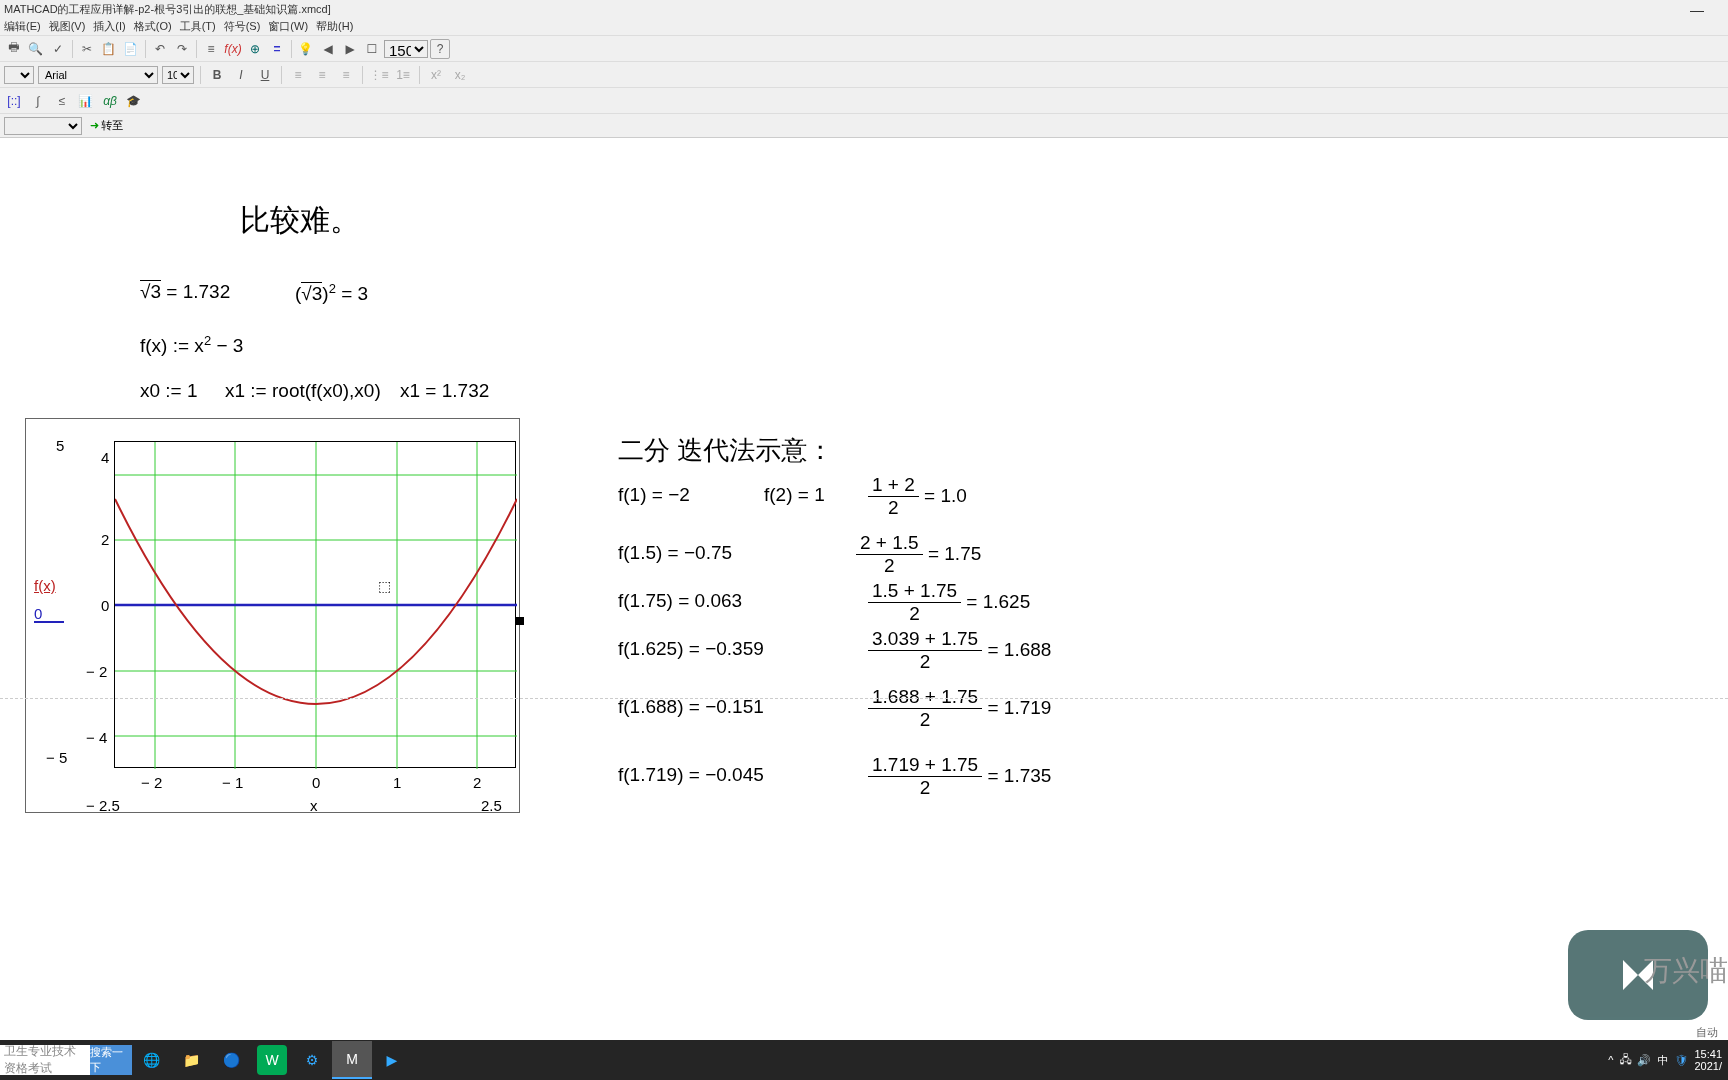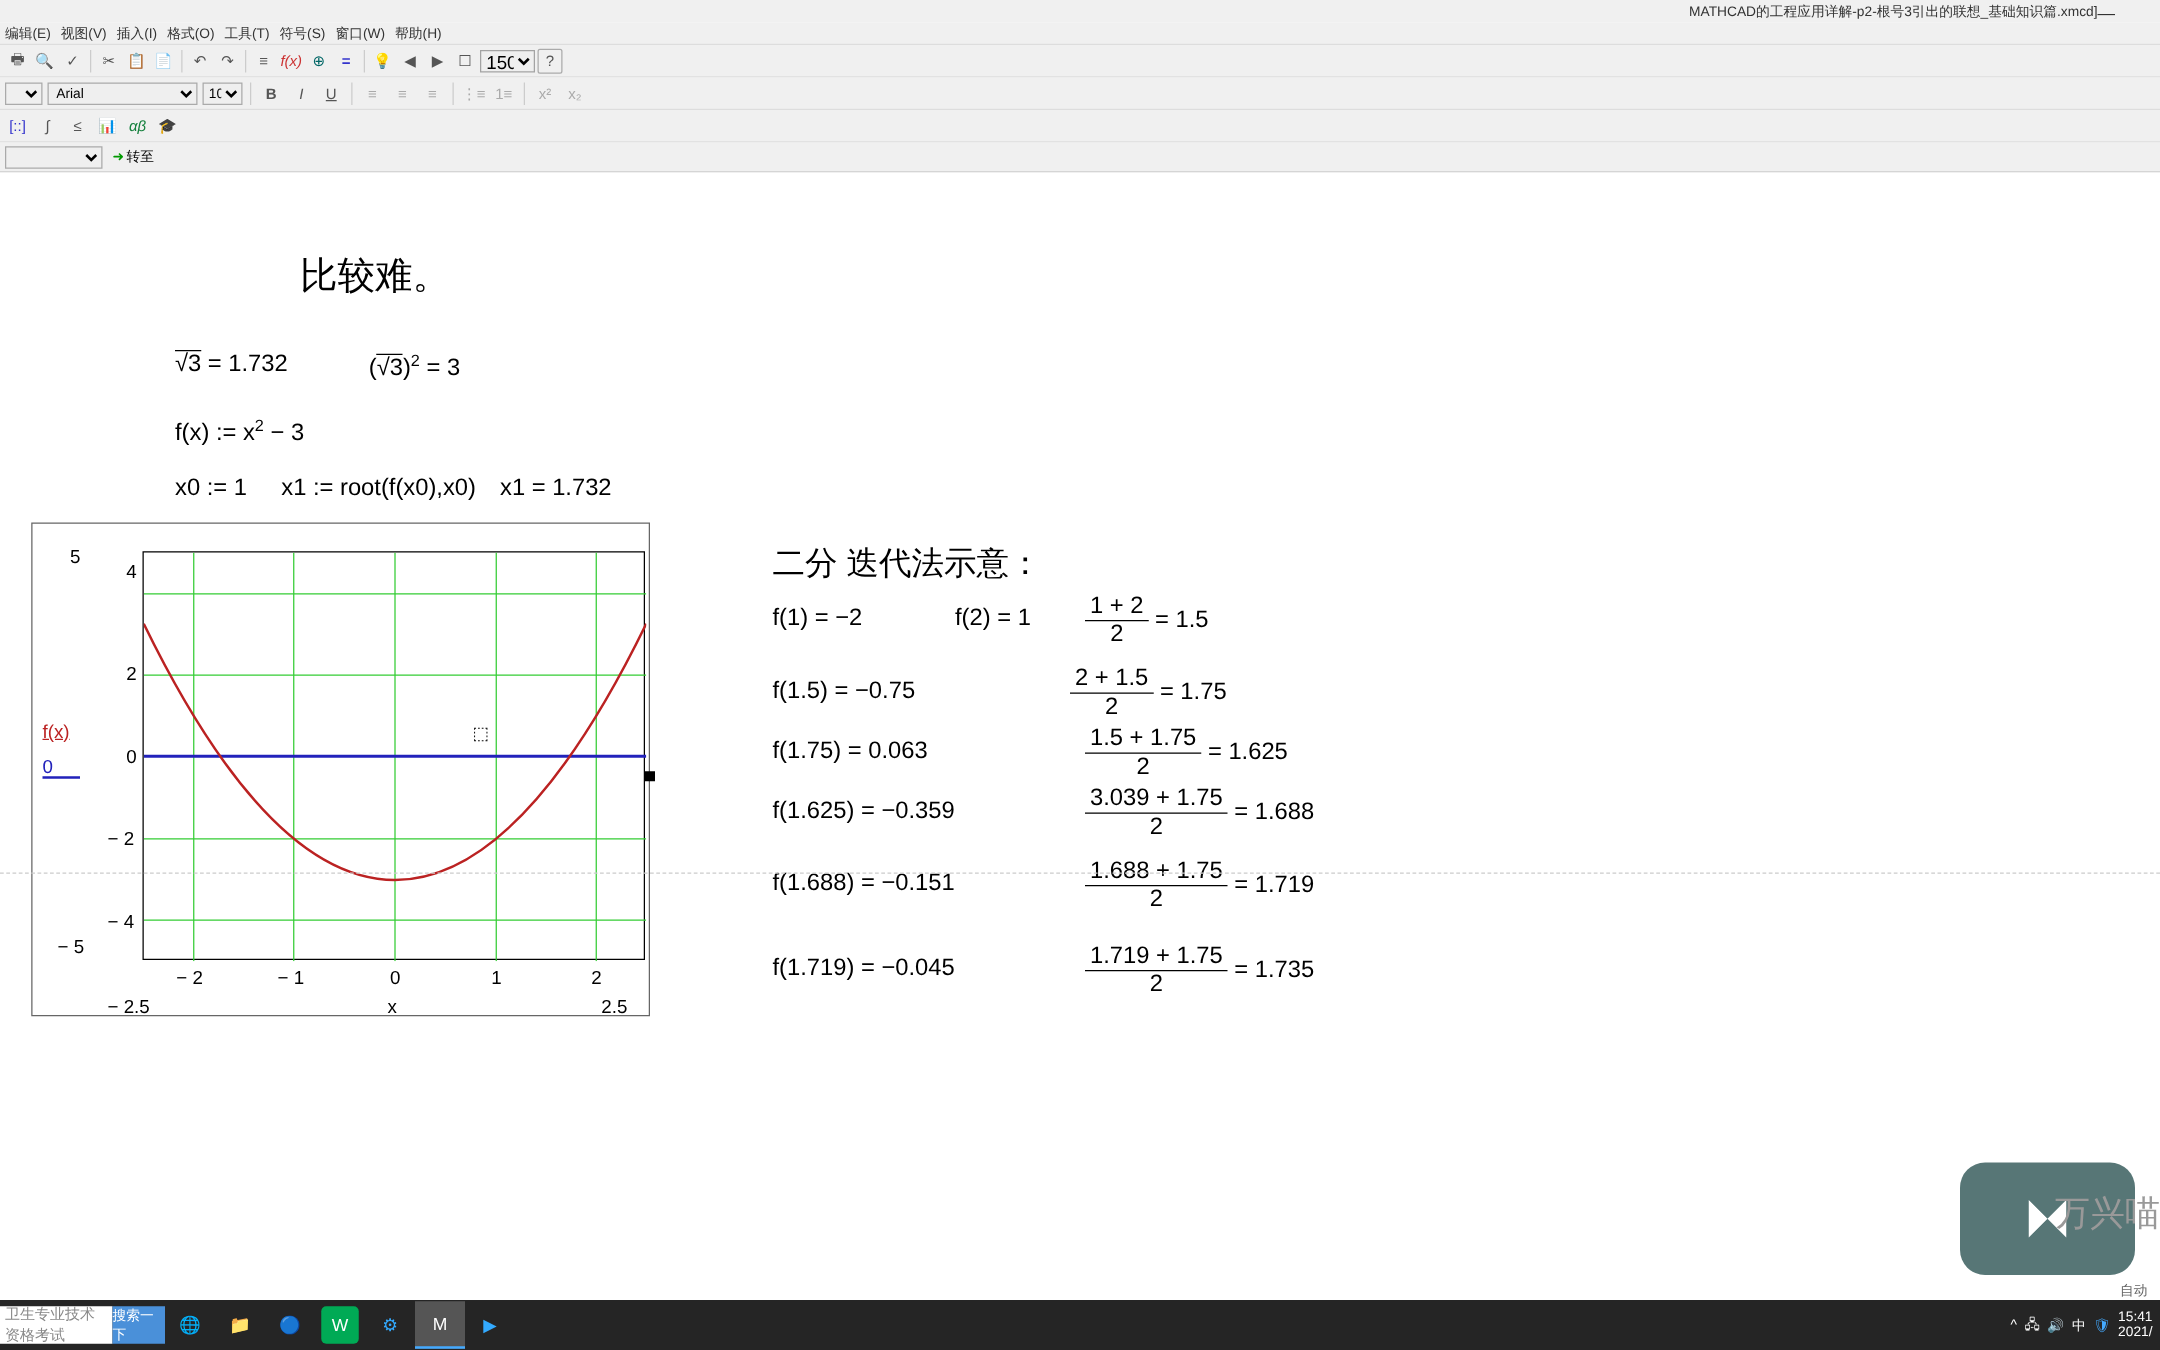--- a/index.html
+++ b/index.html
@@ -1,17 +1,17 @@
 <!DOCTYPE html>
 <html><head>
 <meta charset="utf-8">
 <style>
 *{margin:0;padding:0;box-sizing:border-box;font-family:Arial,sans-serif}
 body{background:#fff;width:1728px;height:1080px;overflow:hidden;position:relative}
-.title-bar{height:18px;background:#f0f0f0;font-size:11px;color:#333;padding:2px 16px;display:flex;justify-content:flex-end}
+.title-bar{height:18px;background:#f0f0f0;font-size:11px;color:#333;padding:2px 4px;display:flex;justify-content:space-between}
 .menu-bar{height:18px;background:#f0f0f0;font-size:11px;color:#333;padding:1px 4px;display:flex;gap:8px;border-bottom:1px solid #ddd}
 .menu-bar span{cursor:pointer}
 .toolbar1{height:26px;background:#f0f0f0;border-bottom:1px solid #ddd;display:flex;align-items:center;gap:2px;padding:0 4px}
 .toolbar2{height:26px;background:#f0f0f0;border-bottom:1px solid #ddd;display:flex;align-items:center;gap:4px;padding:0 4px}
 .toolbar3{height:26px;background:#f0f0f0;border-bottom:1px solid #ddd;display:flex;align-items:center;gap:4px;padding:0 4px}
 .toolbar4{height:24px;background:#f0f0f0;border-bottom:1px solid #ccc;display:flex;align-items:center;gap:4px;padding:0 4px}
 .icon-btn{width:20px;height:20px;display:flex;align-items:center;justify-content:center;font-size:12px;cursor:pointer;color:#555}
 .sep{width:1px;height:18px;background:#ccc;margin:0 2px}
 .zoom-sel{border:1px solid #a3a3a3;font-size:15px;height:18px;width:44px}
 .font-sel{border:1px solid #aaa;font-size:11px;height:18px;width:120px;padding:0 2px}
@@ -166,21 +166,21 @@
     <div style="position:absolute;left:60px;top:378px;font-size:15px">− 2.5</div>
     <div style="position:absolute;left:284px;top:378px;font-size:15px">x</div>
     <div style="position:absolute;left:455px;top:378px;font-size:15px">2.5</div>
     <div style="position:absolute;right:-5px;top:198px;width:8px;height:8px;background:#000"></div>
   </div>
 
   <div class="eq" style="left:618px;top:295px;font-size:26px">二分 迭代法示意：</div>
 
   <div class="eq" style="left:618px;top:346px">f(1) = −2</div>
   <div class="eq" style="left:764px;top:346px">f(2) = 1</div>
-  <div class="eq" style="left:868px;top:336px"><span class="frac"><span class="num">1 + 2</span><span class="den">2</span></span> <span>= 1.5</span></div>
+  <div class="eq" style="left:868px;top:336px"><span class="frac"><span class="num">1 + 2</span><span class="den">2</span></span> <span>= 1.0</span></div>
 
   <div class="eq" style="left:618px;top:404px">f(1.5) = −0.75</div>
   <div class="eq" style="left:856px;top:394px"><span class="frac"><span class="num">2 + 1.5</span><span class="den">2</span></span> <span>= 1.75</span></div>
 
   <div class="eq" style="left:618px;top:452px">f(1.75) = 0.063</div>
   <div class="eq" style="left:868px;top:442px"><span class="frac"><span class="num">1.5 + 1.75</span><span class="den">2</span></span> <span>= 1.625</span></div>
 
   <div class="eq" style="left:618px;top:500px">f(1.625) = −0.359</div>
   <div class="eq" style="left:868px;top:490px"><span class="frac"><span class="num">3.039 + 1.75</span><span class="den">2</span></span> <span>= 1.688</span></div>
 

